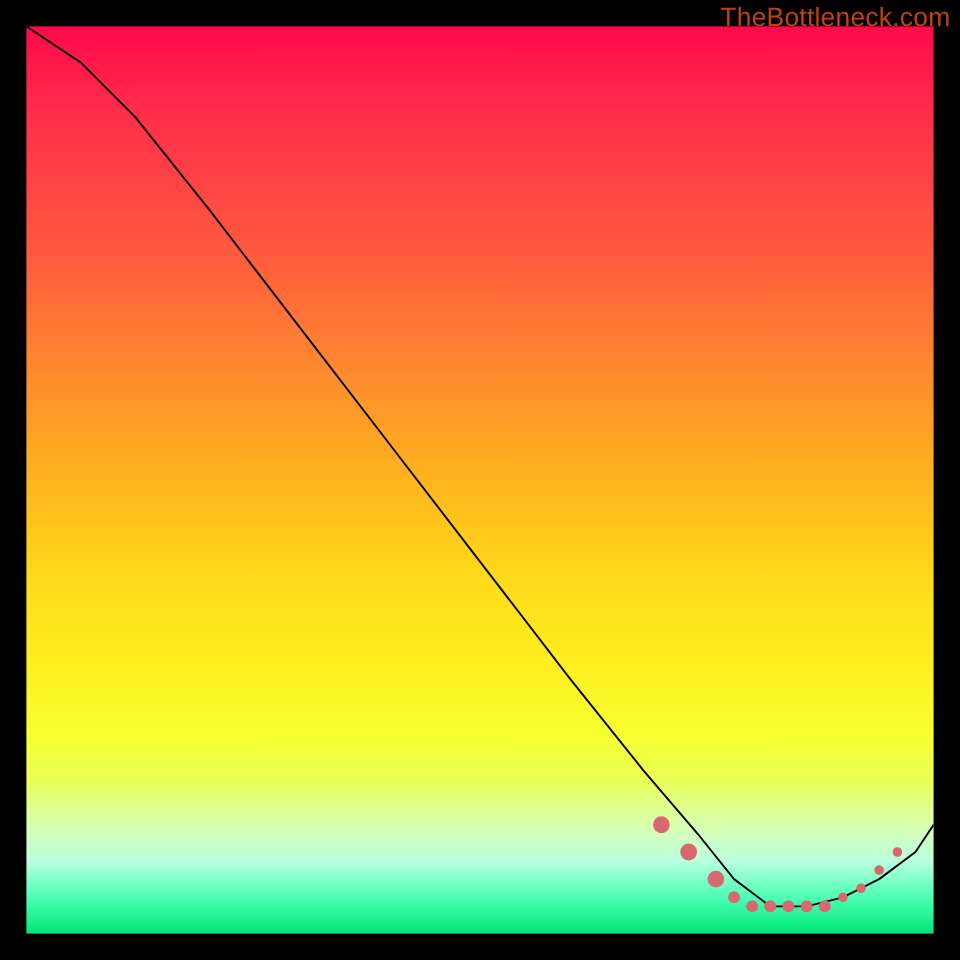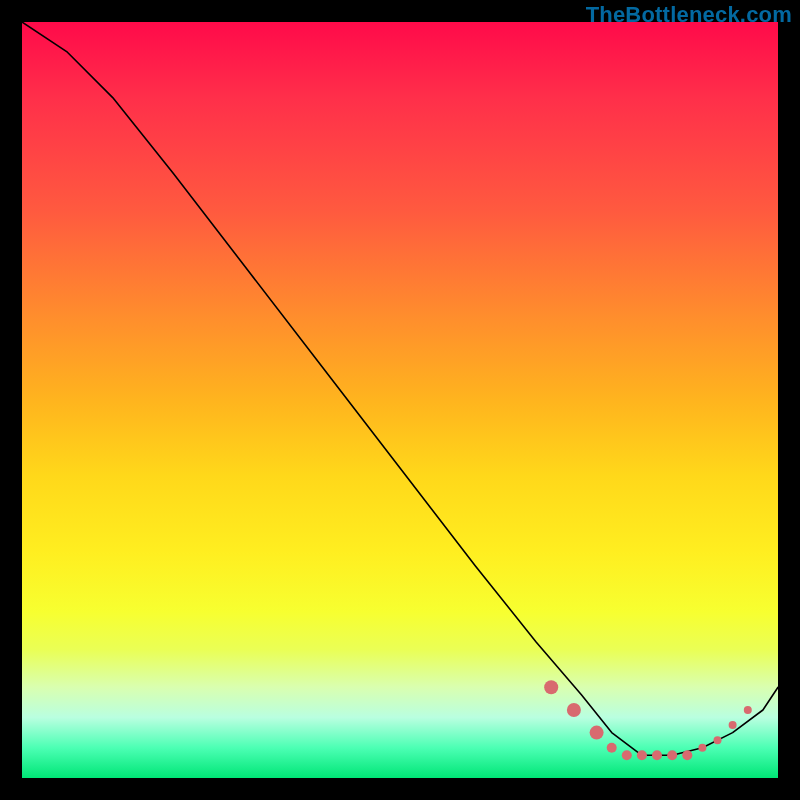--- a/index.html
+++ b/index.html
@@ -14,23 +14,23 @@
   .frame {
     position: relative;
     width: 800px;
     height: 800px;
     background: #000;
   }
   .watermark {
     position: absolute;
     top: 2px;
     right: 8px;
-    color: #0369a1;
+    color: #c2410c;
     font-size: 22px;
-    font-weight: 700;
+    font-weight: 400;
     letter-spacing: 0.2px;
     z-index: 5;
   }
   .plot {
     position: absolute;
     left: 22px;
     top: 22px;
     width: 756px;
     height: 756px;
     

